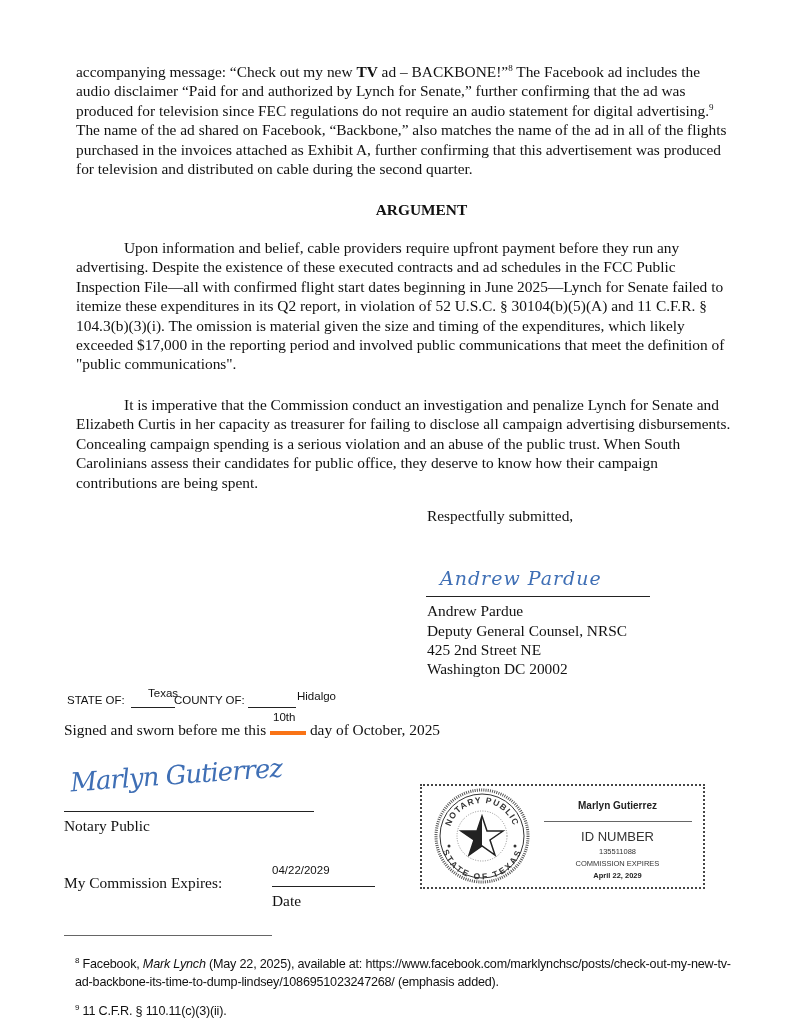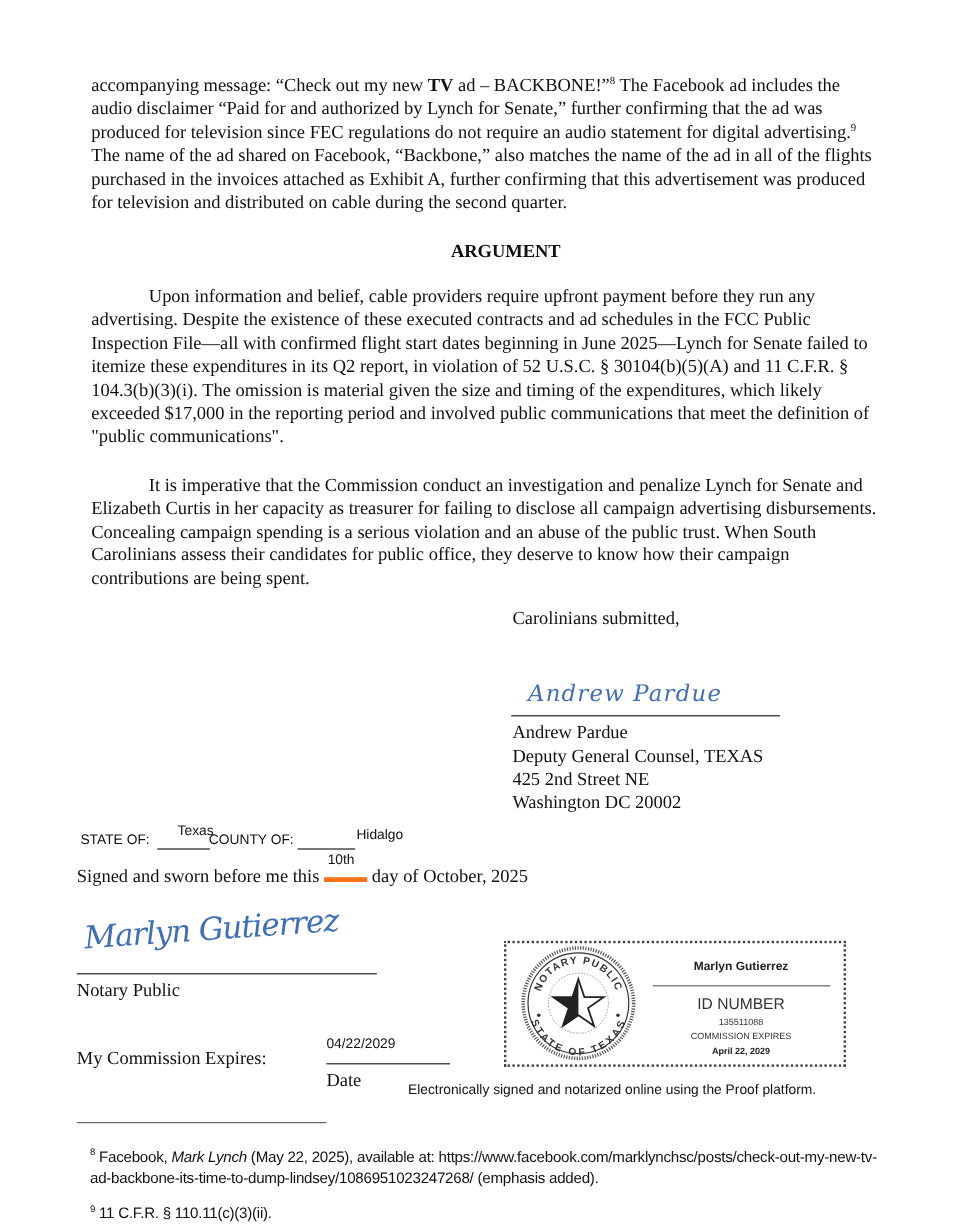--- a/index.html
+++ b/index.html
@@ -35,25 +35,25 @@
 
   <div class="heading" style="top:201px;margin-left:16px;">ARGUMENT</div>
 
   <div class="body-text" style="top:238px;">
     <p class="indent">Upon information and belief, cable providers require upfront payment before they run any advertising.  Despite the existence of these executed contracts and ad schedules in the FCC Public Inspection File—all with confirmed flight start dates beginning in June 2025—Lynch for Senate failed to itemize these expenditures in its Q2 report, in violation of 52 U.S.C. § 30104(b)(5)(A) and 11 C.F.R. § 104.3(b)(3)(i).  The omission is material given the size and timing of the expenditures, which likely exceeded $17,000 in the reporting period and involved public communications that meet the definition of "public communications".</p>
   </div>
   <div class="body-text" style="top:395px;">
     <p class="indent">It is imperative that the Commission conduct an investigation and penalize Lynch for Senate and Elizabeth Curtis in her capacity as treasurer for failing to disclose all campaign advertising disbursements.  Concealing campaign spending is a serious violation and an abuse of the public trust.  When South Carolinians assess their candidates for public office, they deserve to know how their campaign contributions are being spent.</p>
   </div>
 
-  <div class="abs" style="left:427px; top:507px; font-size:15.4px;">Carolinians submitted,</div>
+  <div class="abs" style="left:427px; top:507px; font-size:15.4px;">Respectfully submitted,</div>
   <div class="abs script" style="left:440px; top:567px; font-size:19px; letter-spacing:1px;">Andrew Pardue</div>
   <div class="sig-line" style="left:426px; top:596px; width:224px;"></div>
   <div class="abs" style="left:427px; top:602px; font-size:15.4px;">Andrew Pardue</div>
-  <div class="abs" style="left:427px; top:622px; font-size:15.4px;">Deputy General Counsel, TEXAS</div>
+  <div class="abs" style="left:427px; top:622px; font-size:15.4px;">Deputy General Counsel, NRSC</div>
   <div class="abs" style="left:427px; top:641px; font-size:15.4px;">425 2nd Street NE</div>
   <div class="abs" style="left:427px; top:660px; font-size:15.4px;">Washington DC 20002</div>
 
   <div class="abs sans" style="left:67px; top:694px; font-size:11.5px;">STATE OF:</div>
   <div class="sig-line" style="left:131px; top:707px; width:44px;"></div>
   <div class="abs sans" style="left:148px; top:687px; font-size:11.5px;">Texas</div>
   <div class="abs sans" style="left:174px; top:694px; font-size:11.5px;">COUNTY OF:</div>
   <div class="sig-line" style="left:248px; top:707px; width:48px;"></div>
   <div class="abs sans" style="left:297px; top:690px; font-size:11.5px;">Hidalgo</div>
 
@@ -62,21 +62,20 @@
   </div>
 
   <div class="abs script" style="left:70px; top:760px; font-size:26px; transform:rotate(-4deg); letter-spacing:-1px;">Marlyn Gutierrez</div>
   <div class="sig-line" style="left:64px; top:811px; width:250px;"></div>
   <div class="abs" style="left:64px; top:817px; font-size:15.4px;">Notary Public</div>
 
   <div class="abs" style="left:64px; top:874px; font-size:15.4px;">My Commission Expires:</div>
   <div class="abs sans" style="left:272px; top:864px; font-size:11.5px;">04/22/2029</div>
   <div class="sig-line" style="left:272px; top:886px; width:103px;"></div>
   <div class="abs" style="left:272px; top:892px; font-size:15.4px;">Date</div>
-  <div class="abs sans" style="left:340px; top:903px; font-size:11.5px;">Electronically signed and notarized online using the Proof platform.</div>
 
   <div class="stamp">
     <svg width="110" height="100" viewBox="0 0 110 100" style="position:absolute; left:5px; top:0;">
       <defs>
         <path id="arcTop" d="M 22 50 A 33 33 0 0 1 88 50"></path>
         <path id="arcBot" d="M 20 52 A 35 35 0 0 0 90 52"></path>
       </defs>
       <circle cx="55" cy="50" r="46" fill="none" stroke="#555" stroke-width="3" stroke-dasharray="1 1.2"></circle>
       <circle cx="55" cy="50" r="42" fill="none" stroke="#333" stroke-width="1"></circle>
       <circle cx="55" cy="50" r="25" fill="none" stroke="#777" stroke-width="0.8" stroke-dasharray="1 1.5"></circle>

